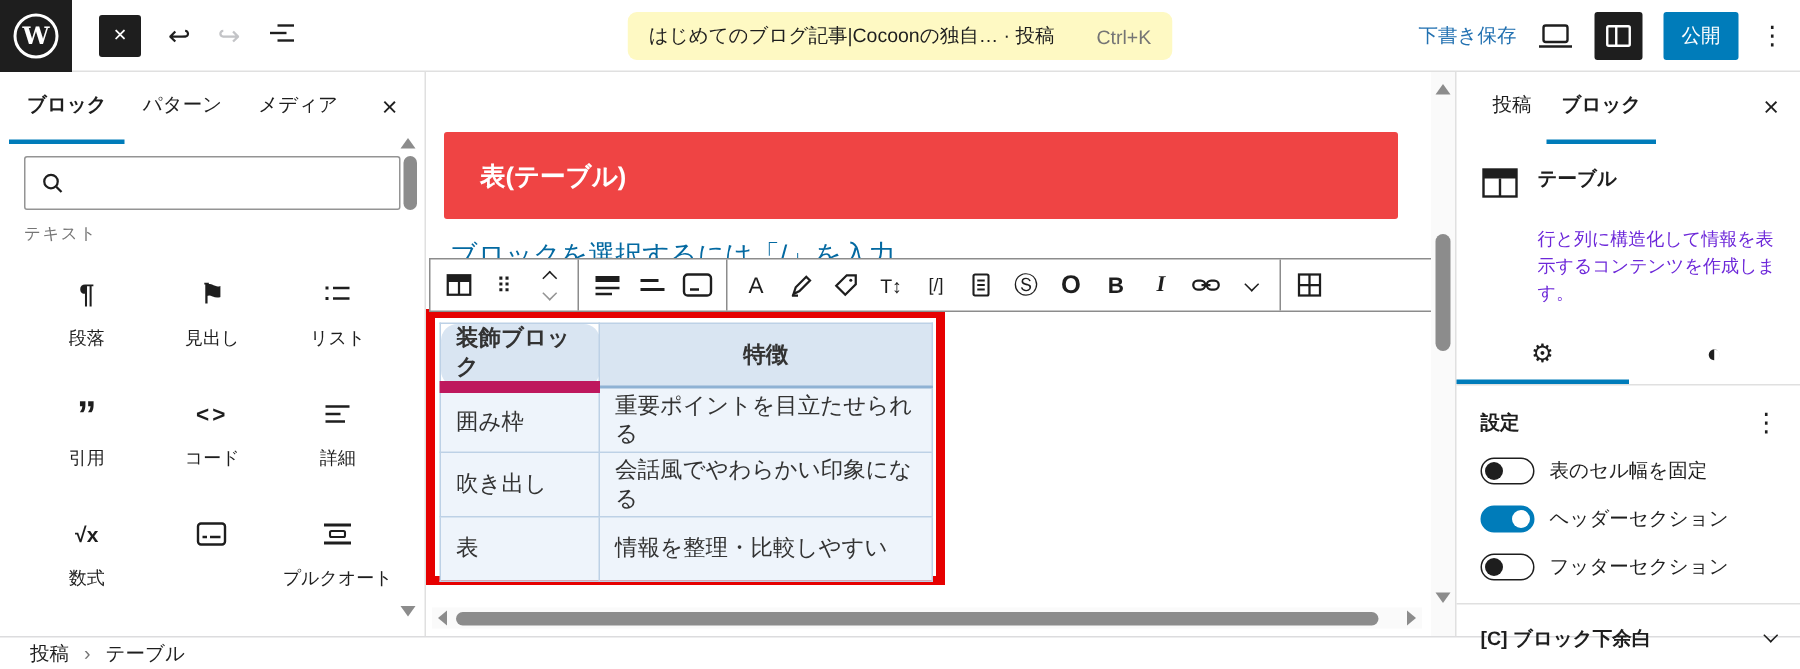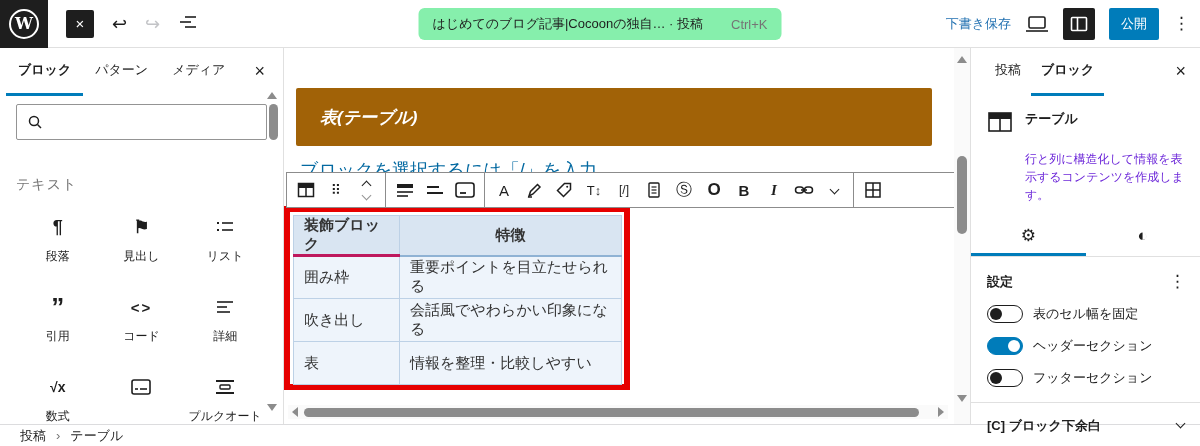--- a/index.html
+++ b/index.html
@@ -6,21 +6,21 @@
   body { font-family:"Liberation Sans",sans-serif; background:#fff; }
   .app { position:relative; width:1200px; height:446px; background:#fff; overflow:hidden; color:#1e1e1e; }
 
   
   .topbar { position:relative; height:48px; border-bottom:1px solid #e0e0e0; display:flex; align-items:center; background:#fff; }
   .wp-logo { width:48px; height:48px; background:#1e1e1e; display:flex; align-items:center; justify-content:center; flex:0 0 auto; }
   .wp-logo .circ { width:30px; height:30px; border:2px solid #fff; border-radius:50%; color:#fff; display:flex; align-items:center; justify-content:center; font-family:"DejaVu Serif",serif; font-weight:bold; font-size:16px; }
   .inserter-btn { width:28px; height:28px; margin-left:18px; background:#1e1e1e; color:#fff; border:none; border-radius:2px; font-size:15px; line-height:1; cursor:pointer; }
   .tb-ico { margin-left:18px; font-size:18px; color:#1e1e1e; background:none; border:none; cursor:pointer; line-height:1; }
   .tb-ico.disabled { color:#c3c4c7; }
-  .doc-pill { position:absolute; left:50%; top:8px; transform:translateX(-50%); height:32px; background:#86efac; border-radius:6px; display:flex; align-items:center; gap:28px; padding:0 14px; }
+  .doc-pill { position:absolute; left:50%; top:8px; transform:translateX(-50%); height:32px; background:#fef9c3; border-radius:6px; display:flex; align-items:center; gap:28px; padding:0 14px; }
   .doc-title { font-size:13px; color:#1e1e1e; white-space:nowrap; }
   .doc-short { font-size:13px; color:#757575; }
   .top-right { margin-left:auto; display:flex; align-items:center; gap:14px; padding-right:10px; }
   .save-draft { font-size:13px; color:#2271b1; background:none; border:none; cursor:pointer; white-space:nowrap; }
   .icon-btn { background:none; border:none; cursor:pointer; display:flex; align-items:center; justify-content:center; }
   .panel-btn { width:32px; height:32px; background:#1e1e1e; border-radius:2px; }
   .publish-btn { background:#007cba; color:#fff; border:none; border-radius:2px; height:32px; padding:0 12px; font-size:13px; cursor:pointer; white-space:nowrap; }
   .kebab { font-size:17px; color:#1e1e1e; background:none; border:none; cursor:pointer; }
 
   
@@ -28,21 +28,21 @@
 
   
   .left { position:relative; width:284px; border-right:1px solid #e0e0e0; background:#fff; flex:0 0 auto; }
   .l-tabs { display:flex; align-items:center; height:46px; padding:0 8px 0 6px; }
   .l-tab { font-size:13px; color:#1e1e1e; padding:14px 12px; background:none; border:none; cursor:pointer; border-bottom:3px solid transparent; }
   .l-tab.active { border-bottom-color:#007cba; font-weight:bold; }
   .l-close { margin-left:auto; font-size:18px; color:#1e1e1e; background:none; border:none; cursor:pointer; padding:4px 10px; }
   .search-wrap { margin:10px 16px 0 16px; height:36px; border:1px solid #949494; border-radius:2px; display:flex; align-items:center; padding:0 10px; gap:8px; }
   .search-wrap input { border:none; outline:none; font-size:13px; width:100%; color:#1e1e1e; background:transparent; }
   .search-wrap input::placeholder { color:#949494; }
-  .section-label { margin:36px 16px 4px 16px; font-size:14px; color:#757575; letter-spacing:1px; }
+  .section-label { margin:8px 16px 4px 16px; font-size:11px; color:#757575; letter-spacing:1px; }
   .block-grid { display:grid; grid-template-columns:repeat(3,1fr); padding:6px 16px 0 16px; row-gap:10px; }
   .block-item { display:flex; flex-direction:column; align-items:center; justify-content:flex-start; padding:10px 2px; background:none; border:none; cursor:pointer; min-height:70px; }
   .block-glyph { height:26px; display:flex; align-items:center; justify-content:center; font-size:18px; font-weight:bold; color:#1e1e1e; }
   .block-label { margin-top:8px; font-size:12px; color:#1e1e1e; text-align:center; line-height:1.35; }
   .l-scroll-up, .l-scroll-down { position:absolute; right:6px; width:0; height:0; border-left:5px solid transparent; border-right:5px solid transparent; }
   .l-scroll-up { top:44px; border-bottom:7px solid #8c8c8c; }
   .l-scroll-down { top:356px; border-top:7px solid #8c8c8c; }
   .l-thumb { position:absolute; right:5px; top:56px; width:9px; height:36px; background:#8c8c8c; border-radius:5px; }
 
   
@@ -61,21 +61,21 @@
   .chev.gray { border-color:#949494; }
   .tb-txt { font-size:15px; font-weight:bold; }
   .tb-txt.italic { font-style:italic; font-family:"Liberation Serif",serif; }
   .tb-txt.thin { font-weight:normal; }
   .red-box { position:absolute; left:0px; top:158px; width:346px; height:184px; border:6px solid #e60000; z-index:2; background:transparent; }
   .demo-table { border-collapse:collapse; margin:3px 0 0 3px; }
   .demo-table th, .demo-table td { border:1px solid #bdd1e6; font-size:15px; color:#333; padding:0 10px; }
   .demo-table th { background:#d9e5f2; font-weight:bold; height:40px; }
   .demo-table th:first-child { text-align:left; width:106px; }
   .demo-table th:last-child { text-align:center; width:222px; border-bottom:2px solid #8fb2d4; }
-  .demo-table th.first { border-bottom:3px solid #be185d; }
+  .demo-table th.first { border-bottom:8px solid #be185d;border-radius:11px; }
   .demo-table td { background:#eef4fb; height:43px; }
   .hscroll { position:absolute; left:4px; right:6px; top:357px; height:14px; background:#fafafa; display:flex; align-items:center; }
   .hs-left, .hs-right { width:0; height:0; border-top:5px solid transparent; border-bottom:5px solid transparent; }
   .hs-left { border-right:6px solid #8c8c8c; margin-left:4px; }
   .hs-right { border-left:6px solid #8c8c8c; margin-right:4px; margin-left:auto; }
   .hs-thumb { margin-left:6px; width:615px; height:9px; background:#8c8c8c; border-radius:5px; }
 
   
   .vscroll { position:relative; width:16px; background:#fafafa; flex:0 0 auto; }
   .vs-up, .vs-down { position:absolute; left:3px; width:0; height:0; border-left:5px solid transparent; border-right:5px solid transparent; }
@@ -248,21 +248,21 @@
           <span class="block-label">プルクオート</span>
         </button>
       </div>
 
       <div class="l-scroll-up"></div>
       <div class="l-thumb"></div>
       <div class="l-scroll-down"></div>
     </aside>
 
     <main class="canvas">
-      <div class="cocoon-heading" style="background:#a16207;font-style:italic;">
+      <div class="cocoon-heading" style="background:#ef4444;">
         <span>表(テーブル)</span>
       </div>
 
       <div class="para-clip">ブロックを選択するには「/」を入力</div>
 
       <div class="blk-toolbar">
         <div class="tb-group">
           <button class="tb-btn">
             <svg width="20" height="20" viewBox="0 0 20 20">
                 <rect x="2.5" y="3.5" width="15" height="13" fill="none" stroke="#1e1e1e" stroke-width="1.5"></rect>

